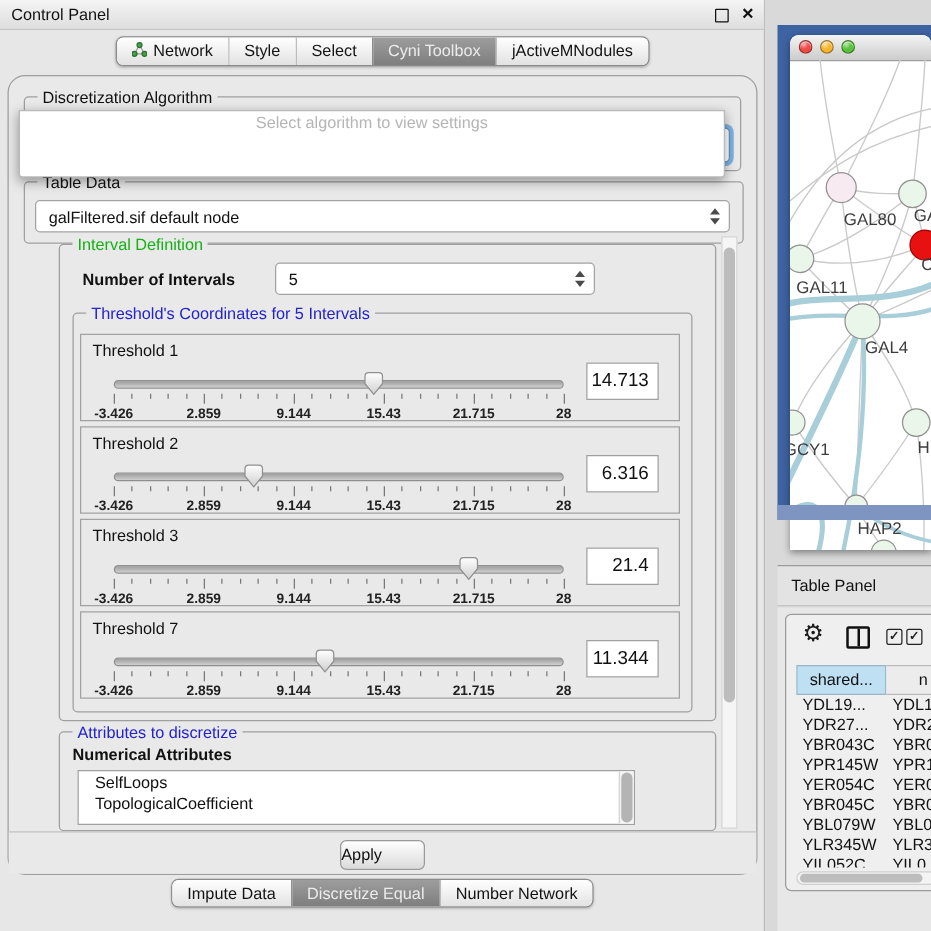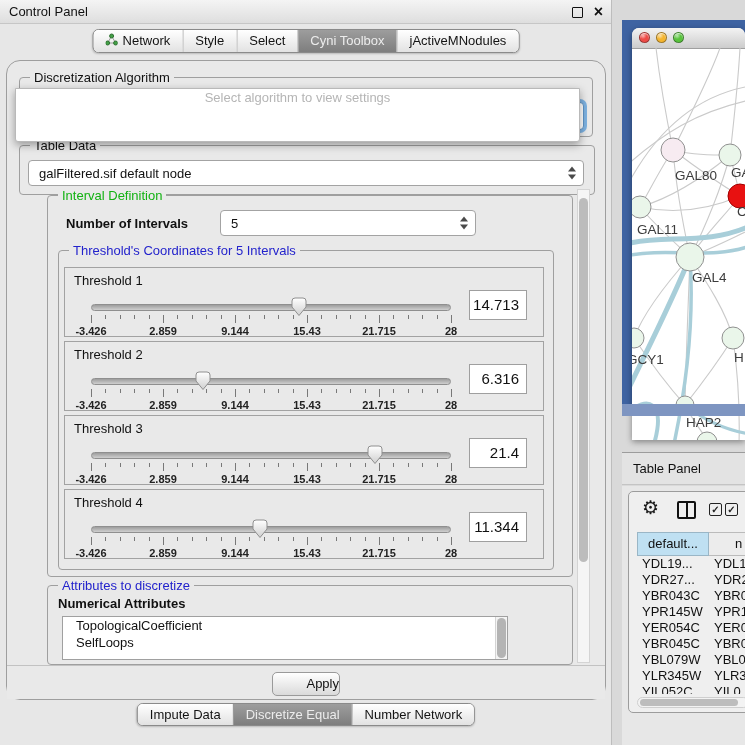--- a/index.html
+++ b/index.html
@@ -48,21 +48,21 @@
   .t-value{position:absolute;right:16px;top:22px;width:58px;height:30px;background:#fff;border:1px solid #9f9f9f;font-size:15px;text-align:right;line-height:28px;padding-right:7px;box-sizing:border-box;}
   
   .listbox{position:absolute;left:14px;top:30px;width:446px;height:44px;background:#fff;border:1px solid #a0a0a0;overflow:hidden;box-sizing:border-box;}
   .listbox .li{padding-left:13px;line-height:17px;white-space:nowrap;}
   .lb-scroll{position:absolute;right:0;top:0;width:12px;height:100%;background:#f4f4f4;border-left:1px solid #d4d4d4;box-sizing:border-box;}
   .lb-thumb{position:absolute;left:1px;top:1px;width:9px;height:40px;background:#b4b4b4;border-radius:5px;}
   .vscroll{position:absolute;left:570px;top:128px;width:13px;height:474px;background:#f5f5f5;border:1px solid #d4d4d4;box-sizing:border-box;}
   .vs-thumb{position:absolute;left:1px;top:8px;width:9px;height:364px;background:#bcbcbc;border-radius:5px;}
   
   .applybar{position:absolute;left:0;bottom:0;width:100%;height:33px;border-top:1px solid #c2c2c2;background:#e9e9e9;}
-  .applybtn{position:absolute;left:50%;top:6px;transform:translateX(-50%);width:66px;height:22px;border:1px solid #9a9a9a;border-radius:5px;background:linear-gradient(#ffffff,#dadada);text-align:right;line-height:21px;}
+  .applybtn{position:absolute;left:50%;top:6px;transform:translateX(-50%);width:66px;height:22px;border:1px solid #9a9a9a;border-radius:5px;background:linear-gradient(#ffffff,#dadada);text-align:left;line-height:21px;}
   
   .netp{position:absolute;left:622px;top:0;width:123px;height:396px;background:#3e63a2;margin-top:20px;}
   .bluestrip{position:absolute;left:0;bottom:0;width:100%;height:12px;background:#7e95c1;}
   .mwin{position:absolute;left:10px;top:8px;width:113px;height:412px;border-radius:7px 7px 0 0;overflow:hidden;background:#fff;box-shadow:0 2px 6px rgba(0,0,0,.4);}
   .mtitle{height:20px;background:linear-gradient(#f3f3f3,#cccccc);border-bottom:1px solid #9f9f9f;position:relative;}
   .tl{position:absolute;top:4px;width:11px;height:11px;border-radius:50%;border:0.5px solid rgba(0,0,0,.35);box-shadow:inset 0 1px 1px rgba(255,255,255,.7);box-sizing:border-box;}
   .netc{position:absolute;left:0;top:20px;}
   .tpbar{position:absolute;left:622px;top:452px;width:123px;height:33px;background:#e3e3e3;border-top:1px solid #9c9c9c;border-bottom:1px solid #c4c4c4;line-height:31px;padding-left:11px;box-sizing:border-box;}
   .tparea{position:absolute;left:622px;top:486px;width:123px;height:259px;background:#e7e7e7;}
   .tpwin{position:absolute;left:6px;top:5px;width:130px;height:222px;background:#efefef;border:1px solid #9c9c9c;border-radius:5px;box-sizing:border-box;}
@@ -306,21 +306,21 @@
                   <span style="left:72.0px;">2.859</span>
                   <span style="left:144.0px;">9.144</span>
                   <span style="left:216.0px;">15.43</span>
                   <span style="left:288.0px;">21.715</span>
                   <span style="left:360.0px;">28</span>
                 </div>
               </div>
               <div class="t-value">21.4</div>
             </div>
             <div class="tpanel" style="top: 238px;">
-              <span class="t-label">Threshold 4</span>
+              <span class="t-label">Threshold 7</span>
               <div class="t-slider">
                 <div class="track"></div>
                 <div class="thumb" style="left:169.2px;"><svg width="16" height="20" viewBox="0 0 16 20">
                     <defs>
                       <linearGradient id="thg3" x1="0" y1="0" x2="0" y2="1">
                         <stop offset="0" stop-color="#ffffff"></stop>
                         <stop offset="1" stop-color="#cfcfcf"></stop>
                       </linearGradient>
                     </defs>
                     <path d="M1,4 q0,-3 3,-3 h8 q3,0 3,3 v6 l-7,8.5 l-7,-8.5 z" fill="url(#thg3)" stroke="#8f8f8f"></path>
@@ -366,22 +366,22 @@
             </div>
           </div>
       </div>
     </div>
 
     <div class="grp" style="left:40px;top:524px;width:524px;height:78px;">
       <span class="glabel blue">Attributes to discretize</span>
       <span class="bold" style="position:absolute;left:10px;top:10px;">Numerical Attributes</span>
       <div class="listbox">
         <div id="attr-items">
+            <div class="li">SelfLoops</div>
             <div class="li">TopologicalCoefficient</div>
-            <div class="li">SelfLoops</div>
           </div>
         <div class="lb-scroll">
             <div class="lb-thumb"></div>
           </div>
       </div>
     </div>
 
     <div class="vscroll">
         <div class="vs-thumb"></div>
       </div>
@@ -468,21 +468,21 @@
 </div>
 
 <div class="tparea">
   <div class="tpwin">
     <span class="gear">⚙</span>
     <span class="splitico"></span>
     <span class="cb" style="left:80px;">✓</span>
     <span class="cb" style="left:96px;">✓</span>
     <div class="tpt">
       <div class="thead">
-        <div class="th1">default...</div>
+        <div class="th1">shared...</div>
         <div class="th2">n</div>
       </div>
       <div id="table-rows">
           <div class="tr">
             <span class="tc1">YDL19...</span>
             <span class="tc2">YDL1</span>
           </div>
           <div class="tr">
             <span class="tc1">YDR27...</span>
             <span class="tc2">YDR2</span>

